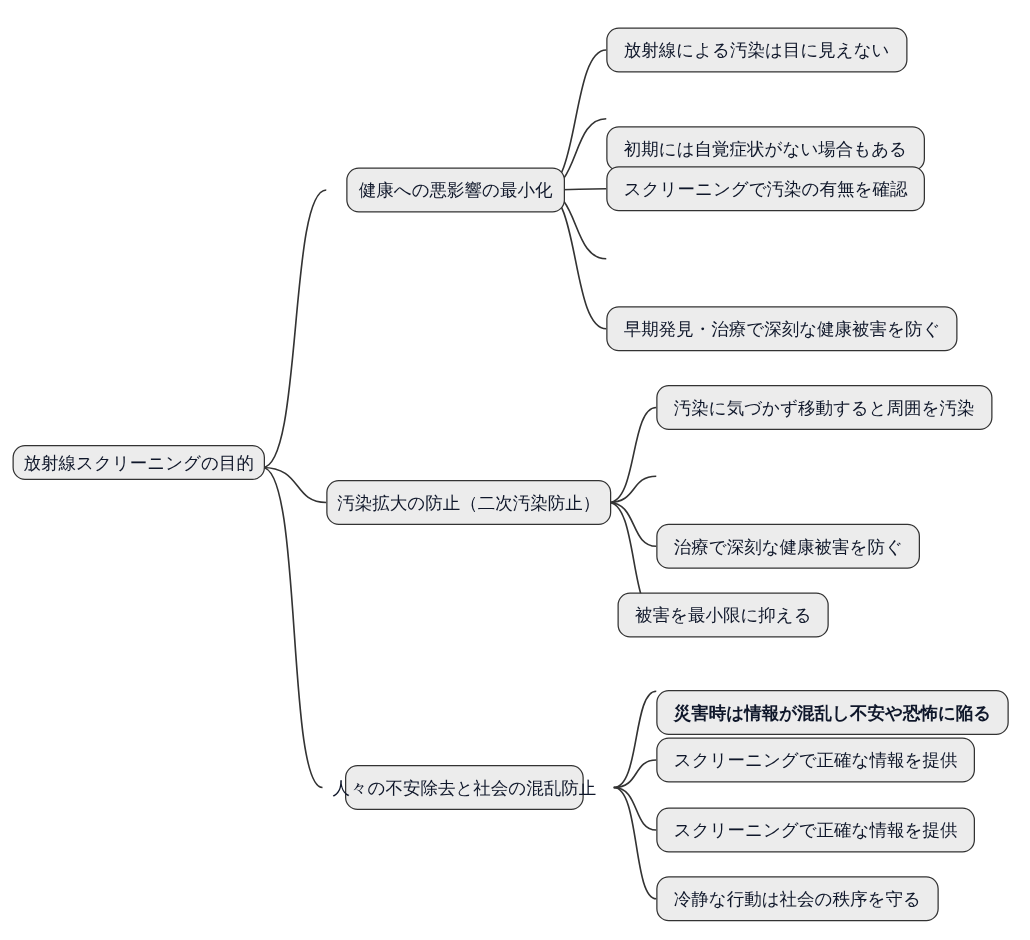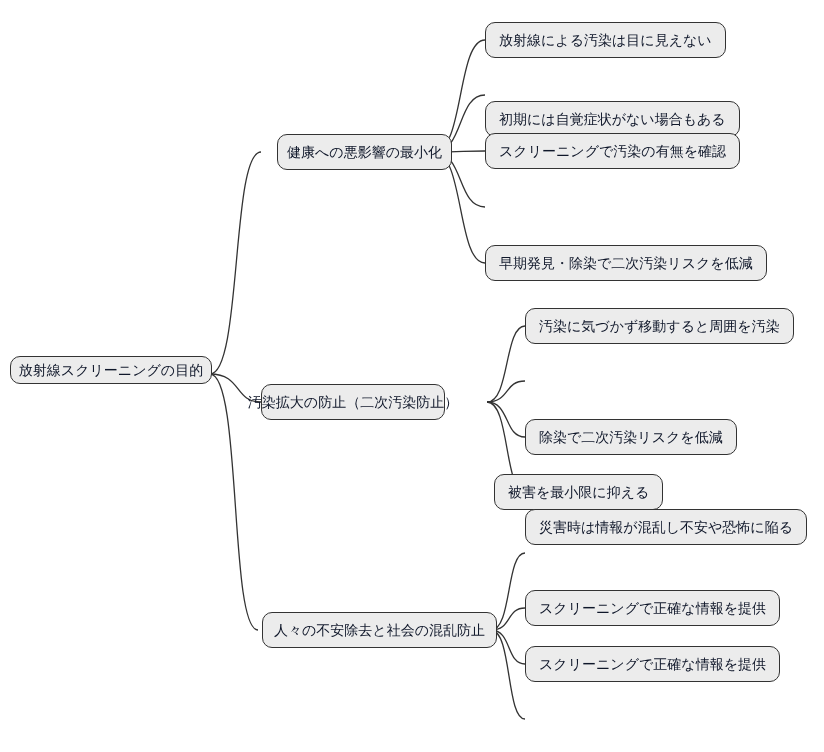--- a/index.html
+++ b/index.html
@@ -41,35 +41,35 @@
     line-height: 1;
     color: #0f172a;
     white-space: nowrap;
   }
   .node.main {
     justify-content: center;
     padding: 0 6px;
   }
   .root  { left: 10px;  top: 356px; width: 202px; height: 28px; }
   .b1    { left: 261px; top: 134px; width: 175px; margin-left: 16px; }
-  .b2    { left: 261px; top: 384px; width: 184px; }
-  .b3    { left: 262px; top: 612px; width: 235px; }
+  .b2    { left: 261px; top: 384px; width: 228px; }
+  .b3    { left: 276px; top: 612px; width: 191px; }
 
   .b1c0 { left: 485px; top: 22px; }
   .b1c1 { left: 485px; top: 77px; margin-top: 24px; }
   .b1c2 { left: 485px; top: 133px; }
   .b1c3 { left: 485px; top: 189px; }
   .b1c4 { left: 485px; top: 245px; }
 
   .b2c0 { left: 525px; top: 308px; }
   .b2c1 { left: 525px; top: 363px; }
   .b2c2 { left: 525px; top: 419px; }
   .b2c3 { left: 494px; top: 474px; text-align: right; }
 
-  .b3c0 { left: 525px; top: 509px; }
+  .b3c0 { left: 525px; top: 552px; font-weight: bold; }
   .b3c1 { left: 525px; top: 590px; text-align: center; }
   .b3c2 { left: 525px; top: 646px; }
   .b3c3 { left: 525px; top: 701px; }
 </style>
 </head>
 <body>
 
 <div class="canvas">
 
   <svg class="edges" viewBox="0 0 824 752" aria-hidden="true">
@@ -97,23 +97,24 @@
 
   <div class="node main root">放射線スクリーニングの目的</div>
 
   <div class="node main b1">健康への悪影響の最小化</div>
   <div class="node main b2">汚染拡大の防止（二次汚染防止）</div>
   <div class="node main b3">人々の不安除去と社会の混乱防止</div>
 
   <div class="node b1c0">放射線による汚染は目に見えない</div>
   <div class="node b1c1">初期には自覚症状がない場合もある</div>
   <div class="node b1c2">スクリーニングで汚染の有無を確認</div>
-  <div class="node b1c4">早期発見・除染で二次汚染リスクを低減</div>
+  <div class="node b1c4">早期発見・治療で深刻な健康被害を防ぐ</div>
 
   <div class="node b2c0">汚染に気づかず移動すると周囲を汚染</div>
-  <div class="node b2c2">除染で二次汚染リスクを低減</div>
+  <div class="node b2c2">治療で深刻な健康被害を防ぐ</div>
   <div class="node b2c3">被害を最小限に抑える</div>
 
   <div class="node b3c0">災害時は情報が混乱し不安や恐怖に陥る</div>
   <div class="node b3c1">スクリーニングで正確な情報を提供</div>
   <div class="node b3c2">スクリーニングで正確な情報を提供</div>
+  <div class="node b3c3">冷静な行動は社会の秩序を守る</div>
 
 </div>
 
 </body></html>

